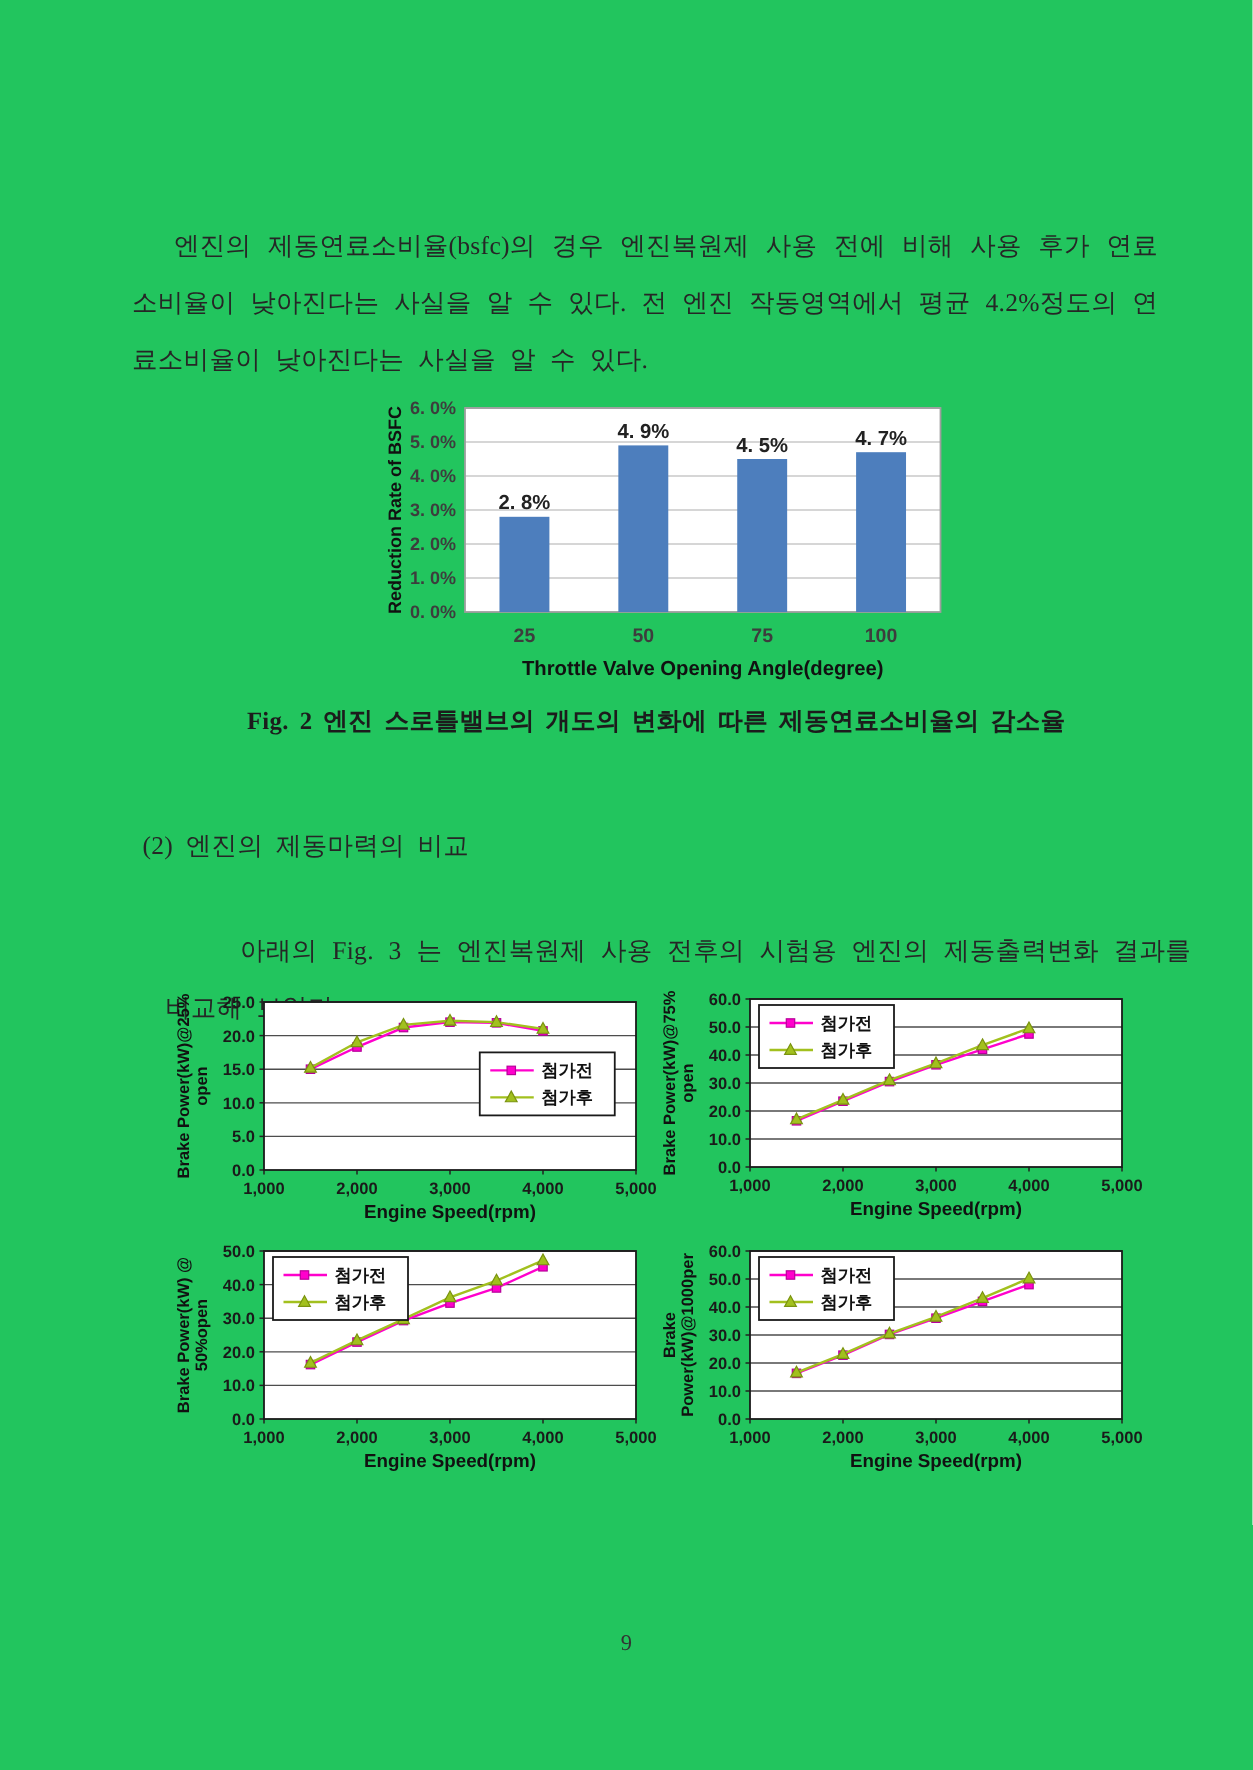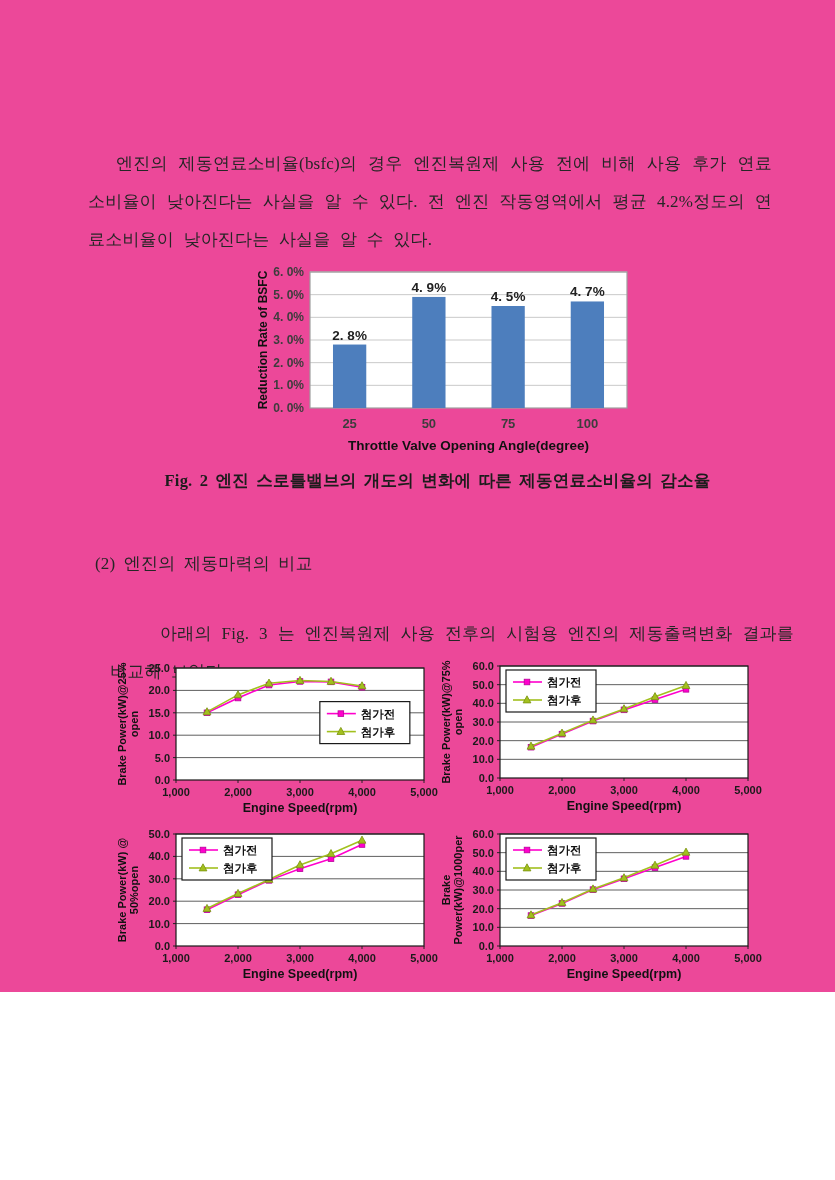--- a/index.html
+++ b/index.html
@@ -1,16 +1,16 @@
 <!DOCTYPE html>
 <html><head>
 <meta charset="utf-8">
 <style>
   html,body{margin:0;padding:0;background:#ffffff;}
-  #page{position:relative;width:835px;height:992px;background:#ec4899;overflow:hidden;
+  #page{position:relative;width:835px;height:1180px;background:#22c55e;overflow:hidden;
         font-family:"Liberation Serif",serif;}
   .para{position:absolute;font-size:17px;line-height:38px;color:#262626;
         text-align:justify;word-spacing:5px;letter-spacing:0.2px;}
   .caption{position:absolute;left:0;width:100%;text-align:center;font-weight:bold;
            font-size:16.5px;color:#1c1c1c;word-spacing:3px;letter-spacing:0.2px;padding-left:20px;}
   .heading{position:absolute;font-size:17px;color:#262626;word-spacing:4px;letter-spacing:0.2px;margin-top:16px;}
   .pagenum{position:absolute;left:0;width:100%;text-align:center;font-size:15px;color:#333;}
   .chart{position:absolute;}
   svg{font-family:"Liberation Sans",sans-serif;display:block;}
 </style>

